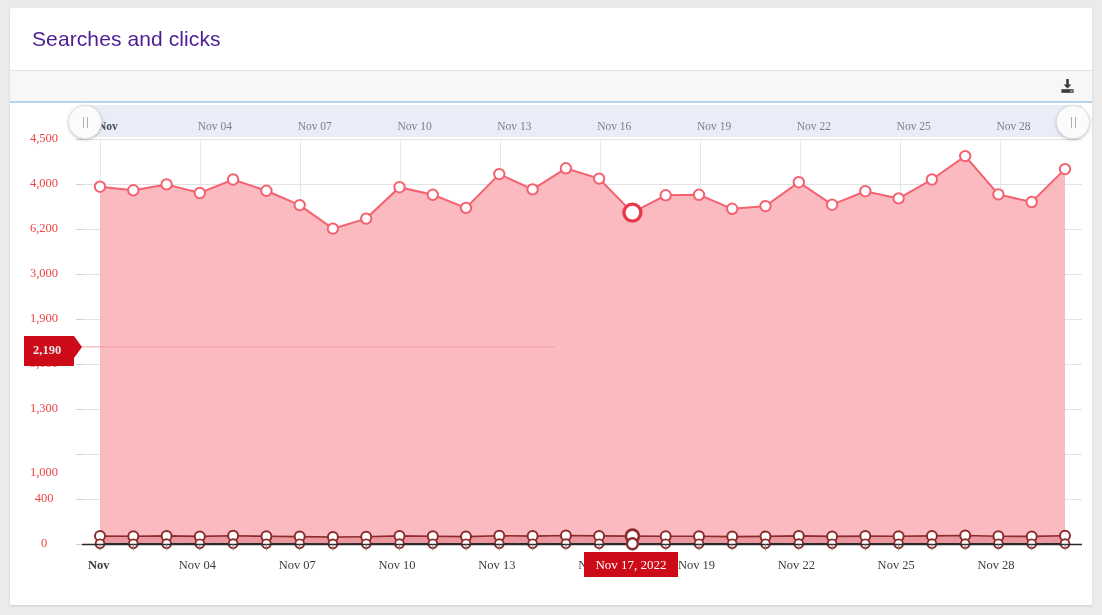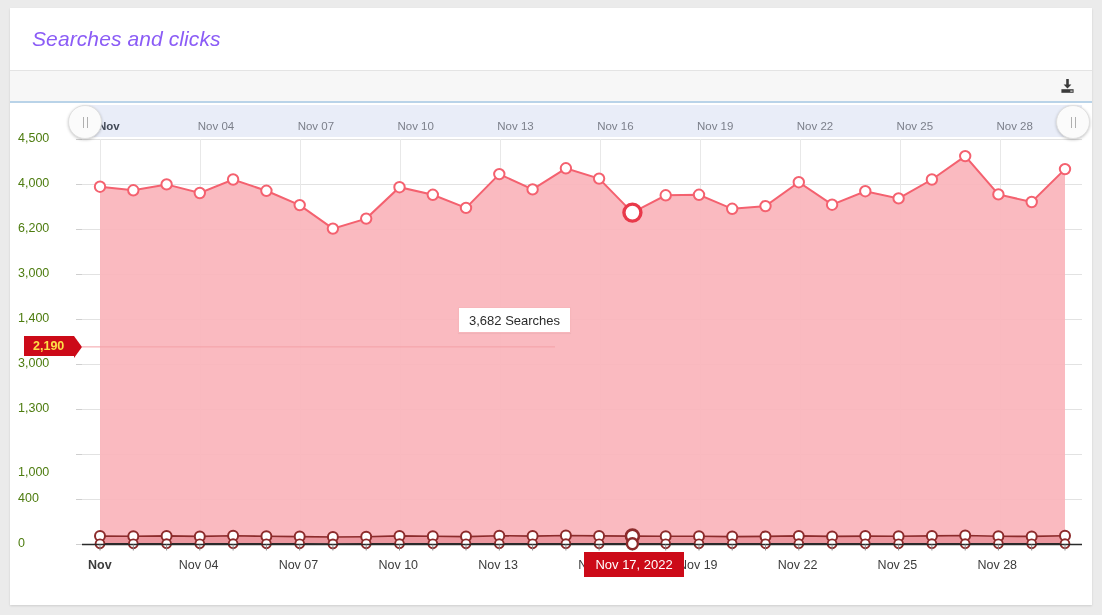--- a/index.html
+++ b/index.html
@@ -20,24 +20,23 @@
   
   .card-header {
     height: 63px;
     background: #ffffff;
     display: flex; align-items: center;
     padding: 0 22px;
     border-bottom: 1px solid #e4e4e4;
   }
   .card-title {
     font-size: 21px;
-    color: #8b5cf6;
+    color: #4c1d95;
     font-weight: 400;
     letter-spacing: .1px;
-    font-style: italic;
   }
   
   .card-toolbar {
     height: 32px;
     background: #f7f7f7;
     border-bottom: 2px solid #b9d3e8;
     display: flex; align-items: center;
     justify-content: flex-end;
     padding: 0 14px;
     position: relative;
@@ -47,20 +46,21 @@
     display: flex; align-items: center; justify-content: center;
     cursor: pointer;
   }
   
   .chart-wrap {
     position: relative;
     width: 1082px;
     height: 500px;
     background: #ffffff;
     overflow: hidden;
+    font-family: Liberation Serif, serif;
   }
   .chart-svg { position: absolute; left: 0; top: 0; }
 
   
   .nav-strip {
     position: absolute;
     left: 72px; top: 2px;
     width: 1000px; height: 32px;
     background: #e9edf8;
   }
@@ -98,34 +98,34 @@
     font-size: 12.5px;
     color: #3c3c3c;
     top: 455px;
     white-space: nowrap;
   }
   .axis-bottom-label.first { font-weight: bold; }
 
   .y-label {
     position: absolute;
     font-size: 12.5px;
-    color: #4d7c0f;
-    text-align: left;
+    color: #ef4444;
+    text-align: center;
     width: 52px;
     left: 8px;
     white-space: nowrap;
   }
 
   
   .y-badge {
     position: absolute;
     left: 14px;
-    height: 20px;
+    height: 30px;
     background: #cc0a18;
-    color: #fde047;
+    color: #e5e5e5;
     font-size: 12.5px;
     font-weight: bold;
     padding: 0 7px 0 9px;
     display: flex; align-items: center;
     z-index: 8;
     white-space: nowrap;
   }
   .y-badge::after {
     content: "";
     position: absolute;
@@ -405,21 +405,21 @@
         <div class="axis-top-label" style="left: 886.621px;">Nov 25</div>
         <div class="axis-top-label" style="left: 986.448px;">Nov 28</div>
       </div>
 
     <div id="y-labels">
         <div class="y-label" style="top: 433px;">0</div>
         <div class="y-label" style="top: 388px;">400</div>
         <div class="y-label" style="top: 362px;">1,000</div>
         <div class="y-label" style="top: 298px;">1,300</div>
         <div class="y-label" style="top: 253px;">3,000</div>
-        <div class="y-label" style="top: 208px;">1,400</div>
+        <div class="y-label" style="top: 208px;">1,900</div>
         <div class="y-label" style="top: 163px;">3,000</div>
         <div class="y-label" style="top: 118px;">6,200</div>
         <div class="y-label" style="top: 73px;">4,000</div>
         <div class="y-label" style="top: 28px;">4,500</div>
       </div>
 
     <div id="bottom-labels">
         <div class="axis-bottom-label first" style="left: 78px;">Nov</div>
         <div class="axis-bottom-label" style="left: 168.828px;">Nov 04</div>
         <div class="axis-bottom-label" style="left: 268.655px;">Nov 07</div>
@@ -429,16 +429,15 @@
         <div class="axis-bottom-label" style="left: 667.966px;">Nov 19</div>
         <div class="axis-bottom-label" style="left: 767.793px;">Nov 22</div>
         <div class="axis-bottom-label" style="left: 867.621px;">Nov 25</div>
         <div class="axis-bottom-label" style="left: 967.448px;">Nov 28</div>
       </div>
 
     <div class="y-badge" id="y-badge" style="top: 232.9px; width: 50px;">2,190</div>
 
     <div class="x-badge" id="x-badge" style="left: 574.414px; top: 449px;">Nov 17, 2022</div>
 
-    <div class="tip" id="tip-searches" style="left:448px; top:204px;">3,682 Searches</div>
 
   </div>
 </div>
 
 </body></html>

